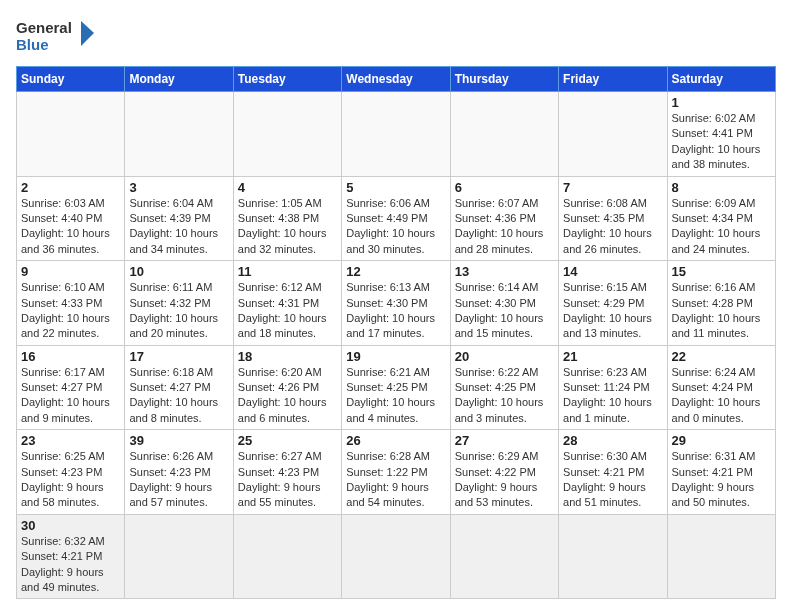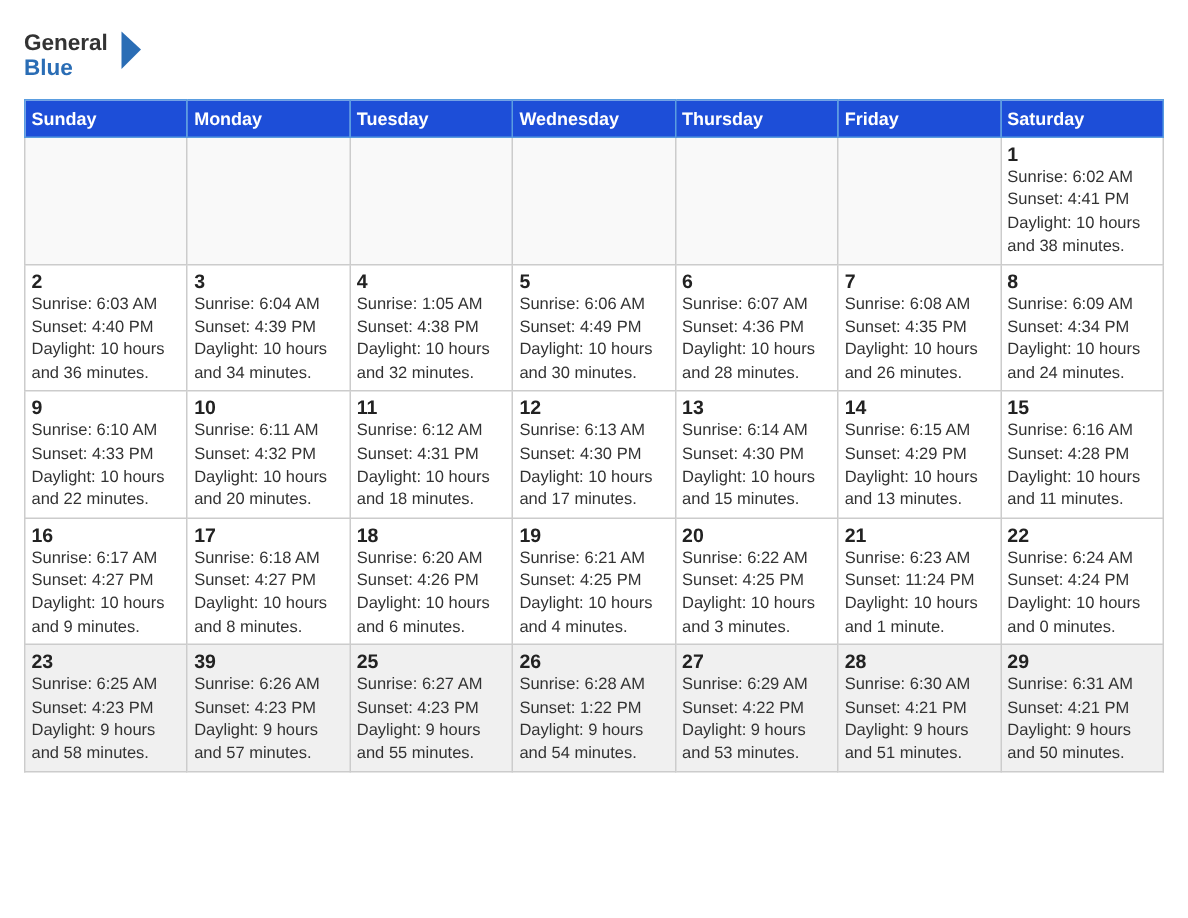--- a/index.html
+++ b/index.html
@@ -296,15 +296,29 @@
 Sunset: 4:21 PM
 Daylight: 9 hours and 51 minutes.</div>
           </td>
           <td>
             <span class="day-num">29</span>
             <div class="cell-info">Sunrise: 6:31 AM
 Sunset: 4:21 PM
 Daylight: 9 hours and 50 minutes.</div>
           </td>
         </tr>
+        <tr>
+          <td>
+            <span class="day-num">30</span>
+            <div class="cell-info">Sunrise: 6:32 AM
+Sunset: 4:21 PM
+Daylight: 9 hours and 49 minutes.</div>
+          </td>
+          <td class="empty-cell"></td>
+          <td class="empty-cell"></td>
+          <td class="empty-cell"></td>
+          <td class="empty-cell"></td>
+          <td class="empty-cell"></td>
+          <td class="empty-cell"></td>
+        </tr>
       </tbody>
   </table>
 </div>
 
 </body></html>

